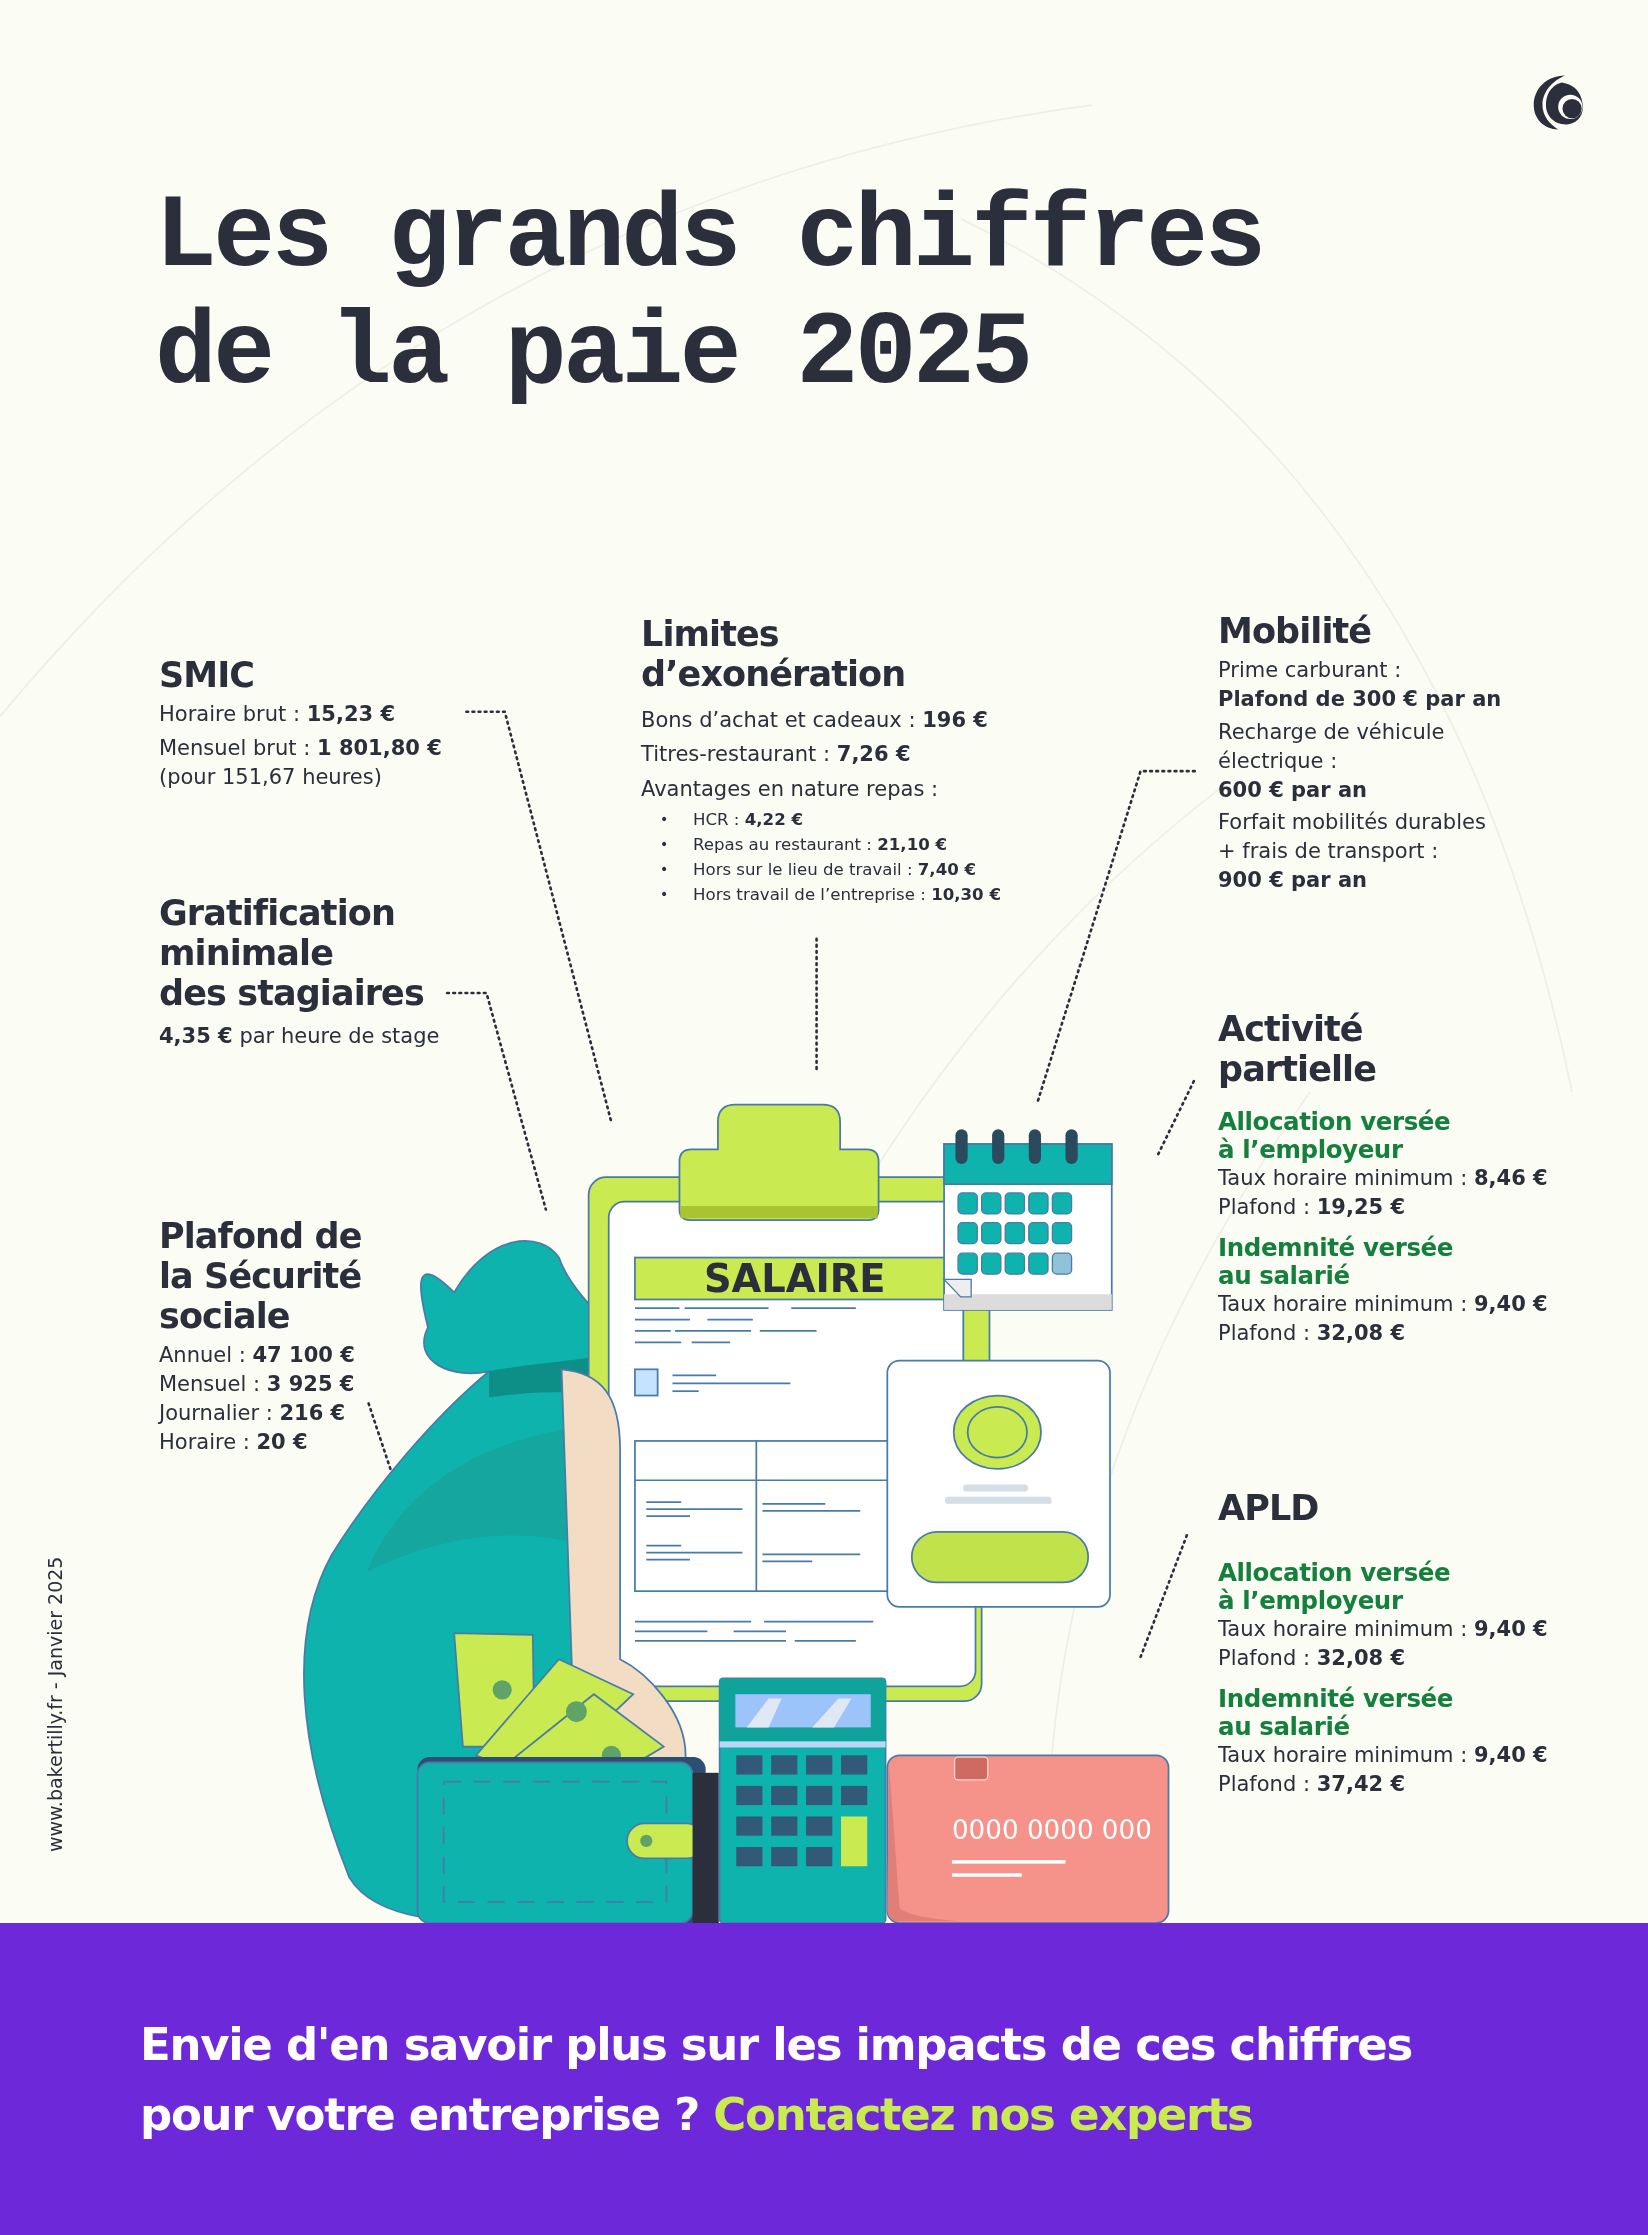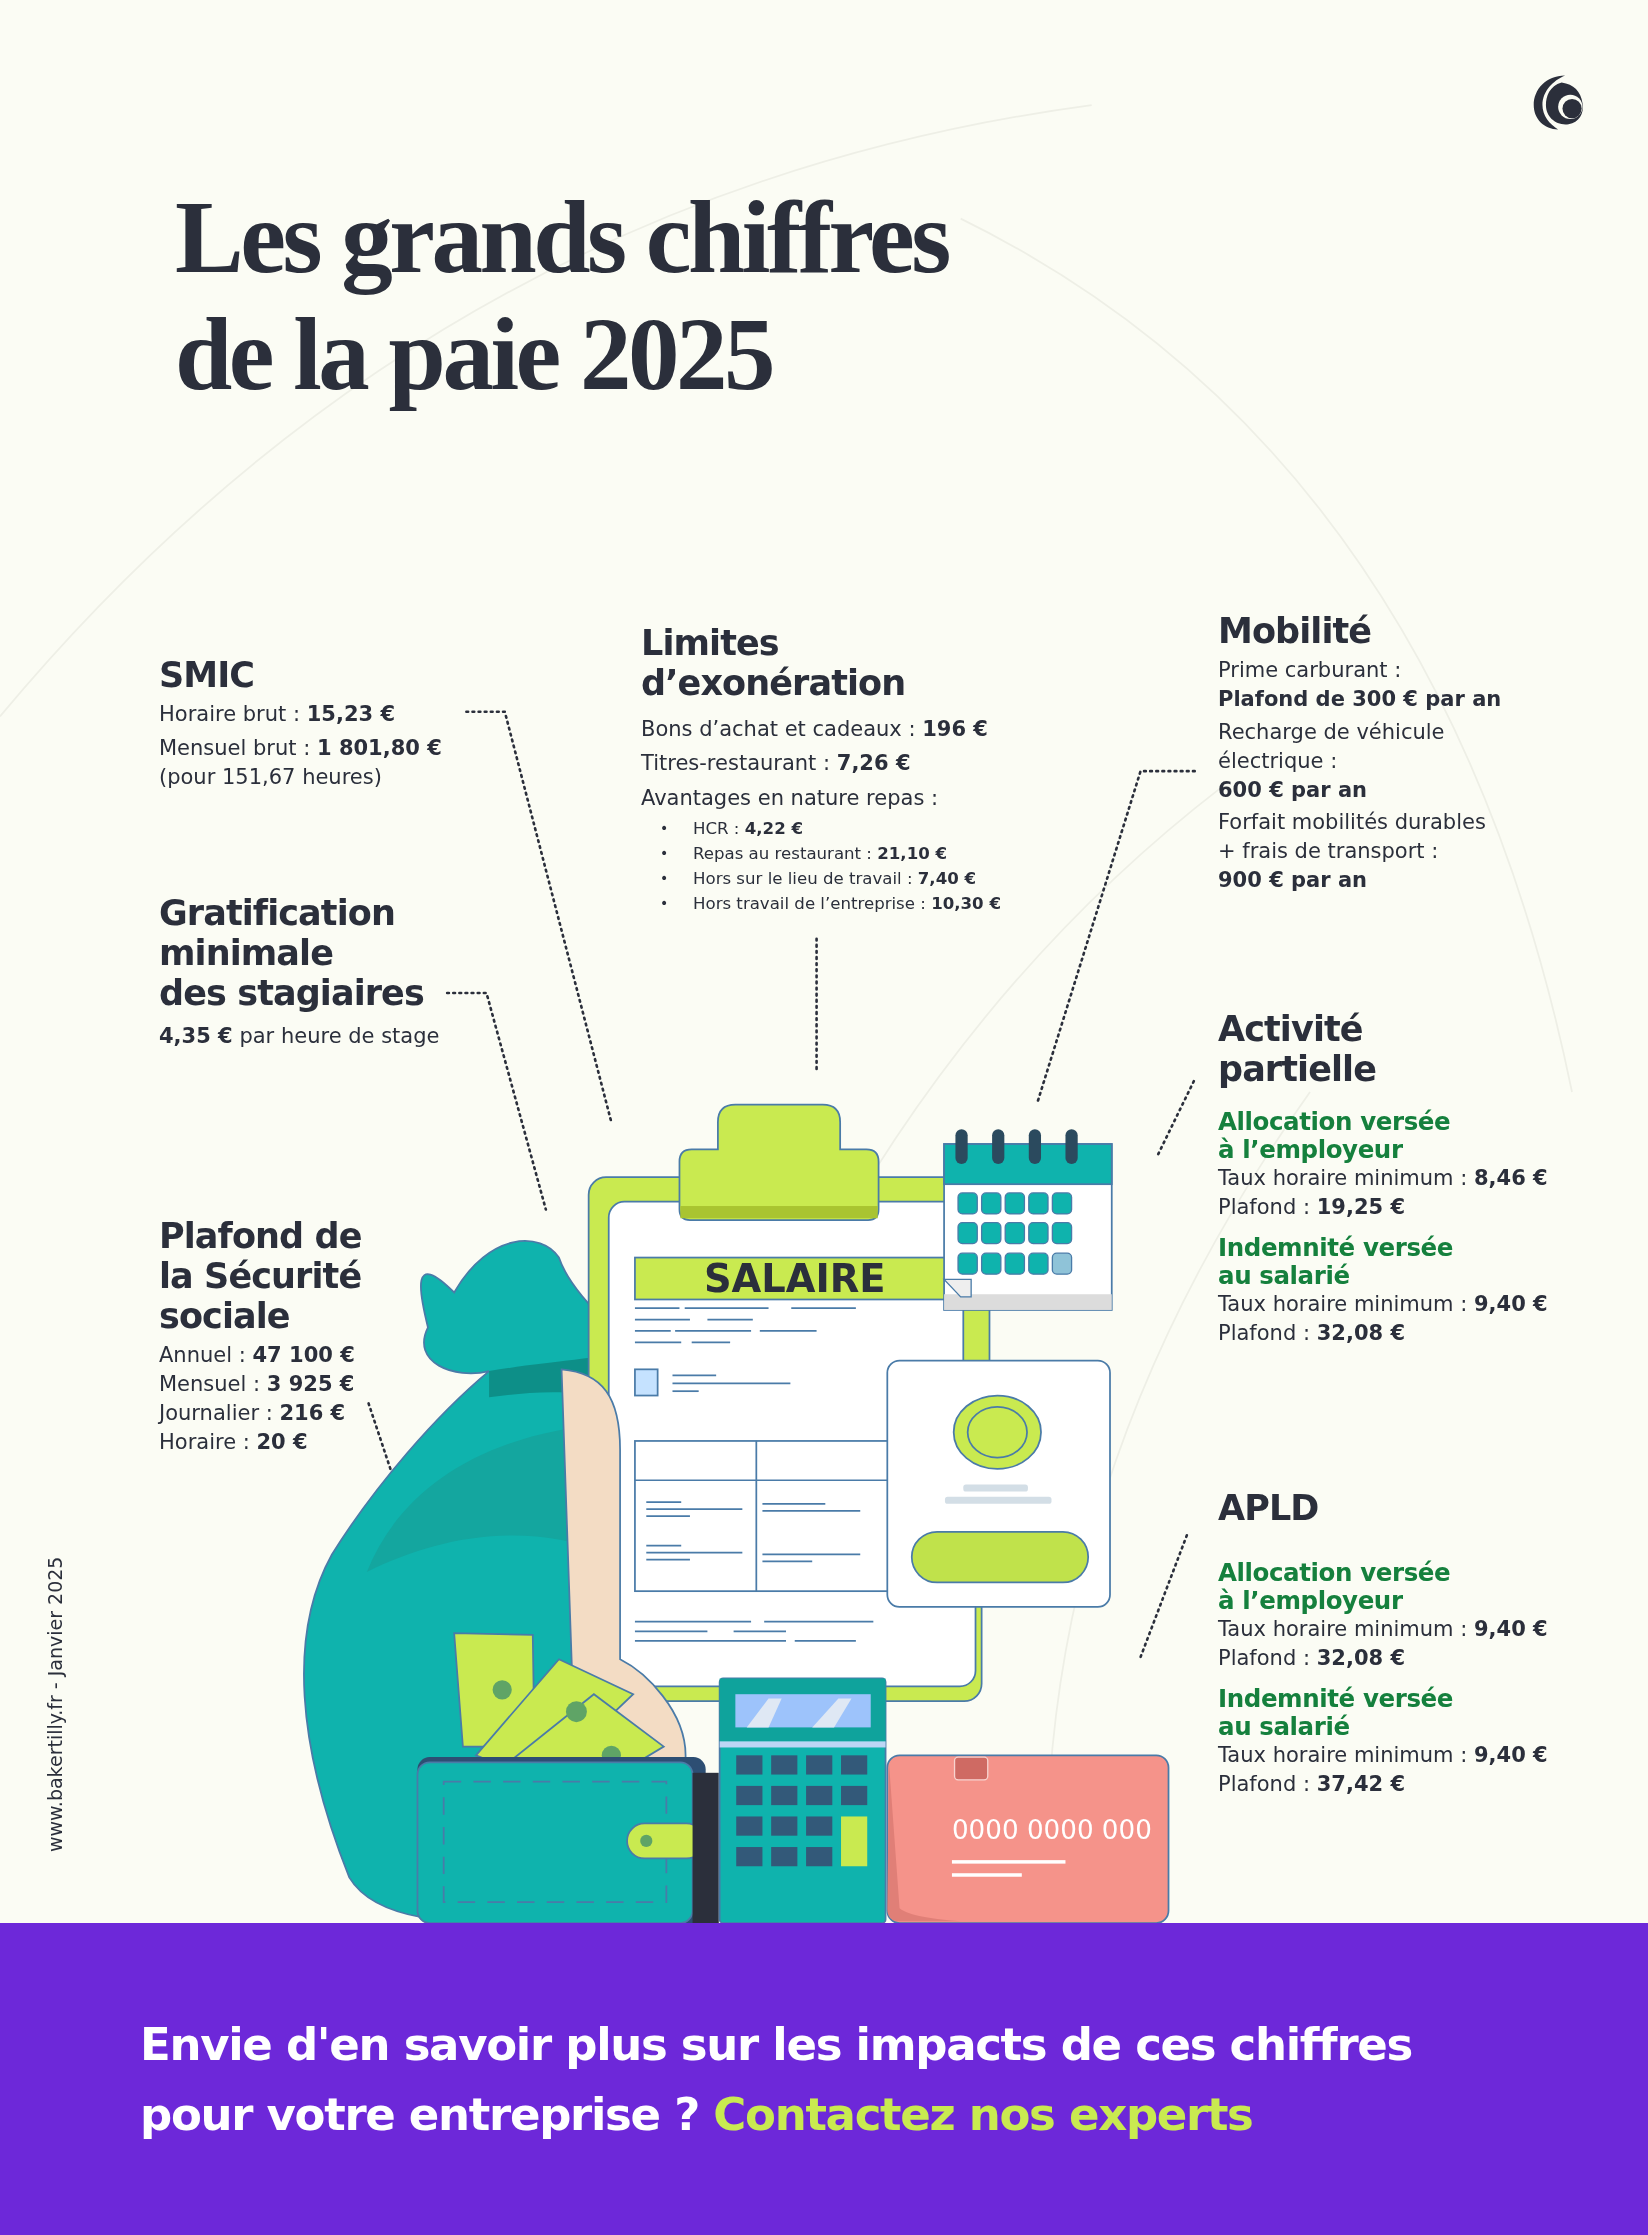--- a/index.html
+++ b/index.html
@@ -8,22 +8,22 @@
     background: #fbfcf4;
     font-family: "DejaVu Sans", "Liberation Sans", sans-serif;
     color: #2b2f3b;
     position: relative;
     overflow: hidden;
   }
   .bg-arcs { position: absolute; left: 0; top: 0; width: 1648px; height: 1922px; pointer-events: none; }
   .logo { position: absolute; left: 1530px; top: 72px; width: 58px; height: 61px; }
   .title {
     position: absolute; left: 155px; top: 179px;
-    font-family: Liberation Serif, serif; font-weight: bold;
-    font-size: 103px; line-height: 117px; letter-spacing: -3.5px; color: #2b2f3b; margin-left: 20px;
+    font-family: Liberation Mono, monospace; font-weight: bold;
+    font-size: 103px; line-height: 117px; letter-spacing: -3.5px; color: #2b2f3b;
   }
   .title span { display: block; }
   .section { position: absolute; }
   .sec-h {
     font-family: "DejaVu Sans", sans-serif; font-weight: bold;
     font-size: 35px; line-height: 40px; color: #2b2f3b; letter-spacing: -0.9px;
   }
   .sub-h {
     font-family: "DejaVu Sans", sans-serif; font-weight: bold;
     font-size: 24.5px; line-height: 28px; color: #15803d; letter-spacing: -0.4px;
@@ -102,21 +102,21 @@
     <div>Plafond de</div>
     <div>la Sécurité</div>
     <div>sociale</div>
   </div>
   <div class="line"><span>Annuel : </span><span class="val">47 100 €</span></div>
   <div class="line"><span>Mensuel : </span><span class="val">3 925 €</span></div>
   <div class="line"><span>Journalier : </span><span class="val">216 €</span></div>
   <div class="line"><span>Horaire : </span><span class="val">20 €</span></div>
 </div>
 
-<div class="section" style="left:641px; top:614px; width:402px;margin-top:9px;">
+<div class="section" style="left:641px; top:614px; width:402px;">
   <div class="sec-h">
     <div>Limites</div>
     <div>d’exonération</div>
   </div>
   <div class="line mt10" style="margin-top:12.2px;"><span>Bons d’achat et cadeaux : </span><span class="val">196 €</span></div>
   <div class="line" style="margin-top:5.2px;"><span>Titres-restaurant : </span><span class="val">7,26 €</span></div>
   <div class="line" style="margin-top:5.2px;">Avantages en nature repas :</div>
   <ul class="bullets">
     <li><span>HCR : </span><span class="val">4,22 €</span></li>
     <li><span>Repas au restaurant : </span><span class="val">21,10 €</span></li>

